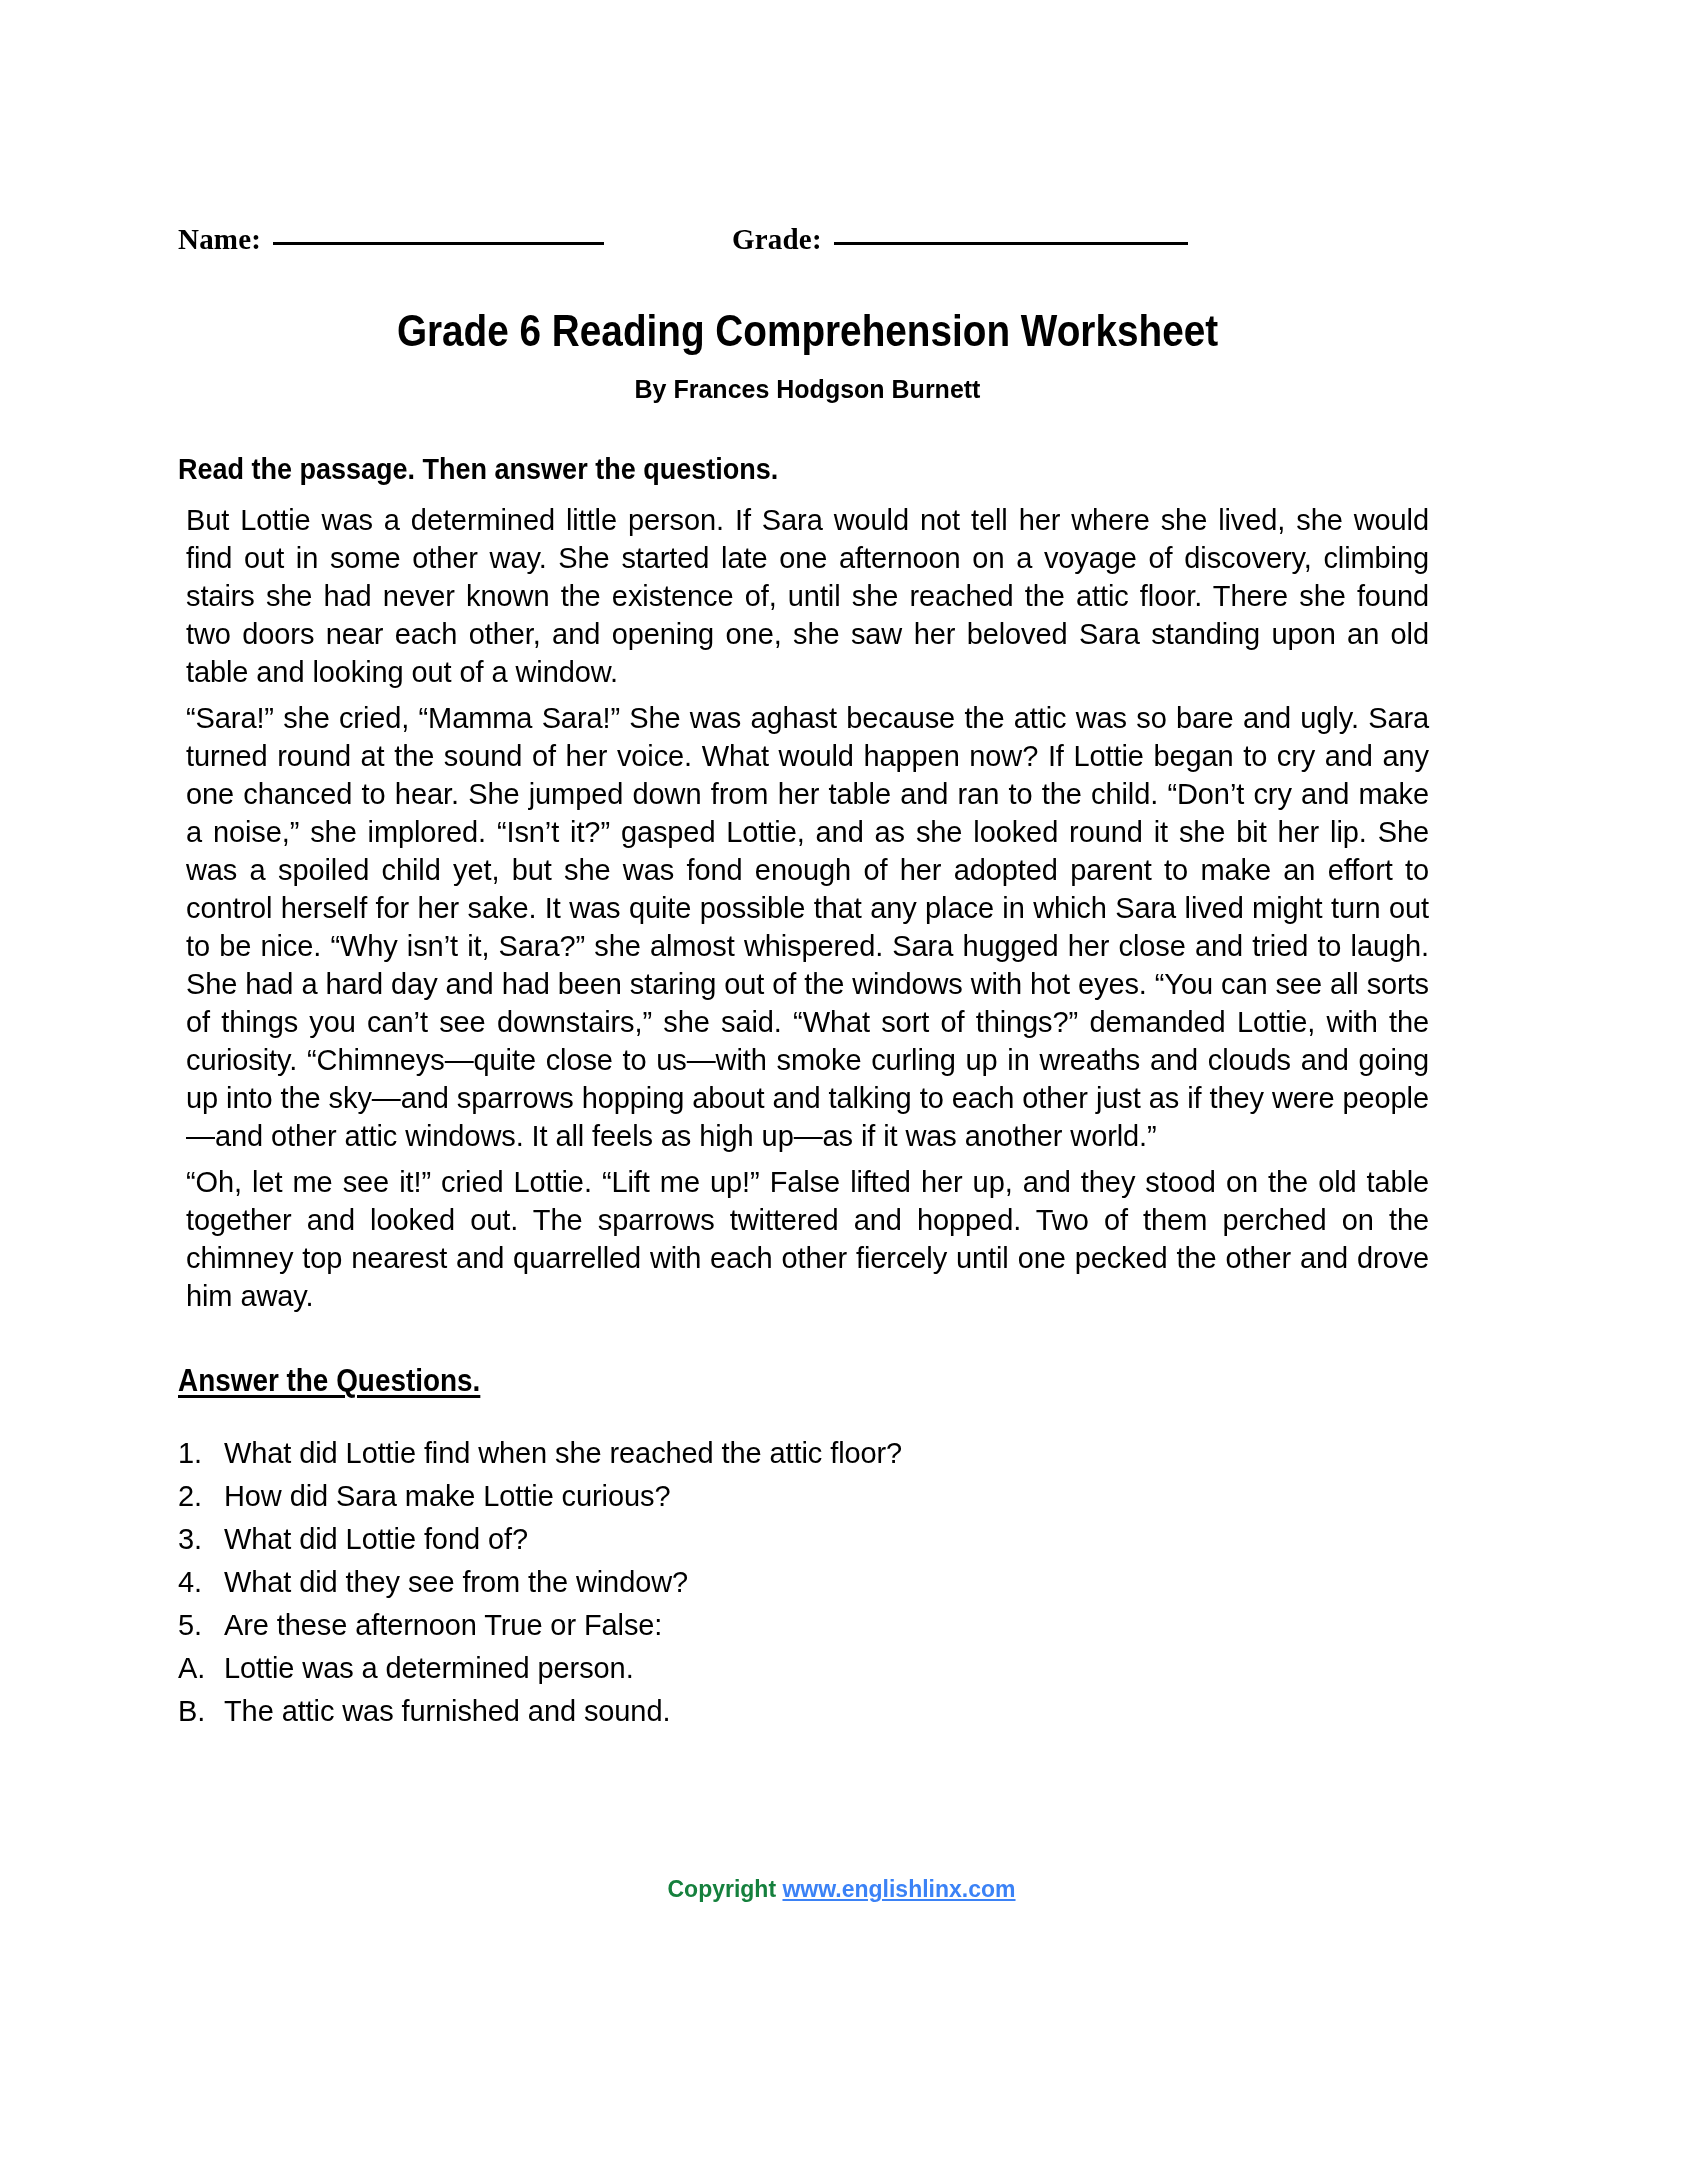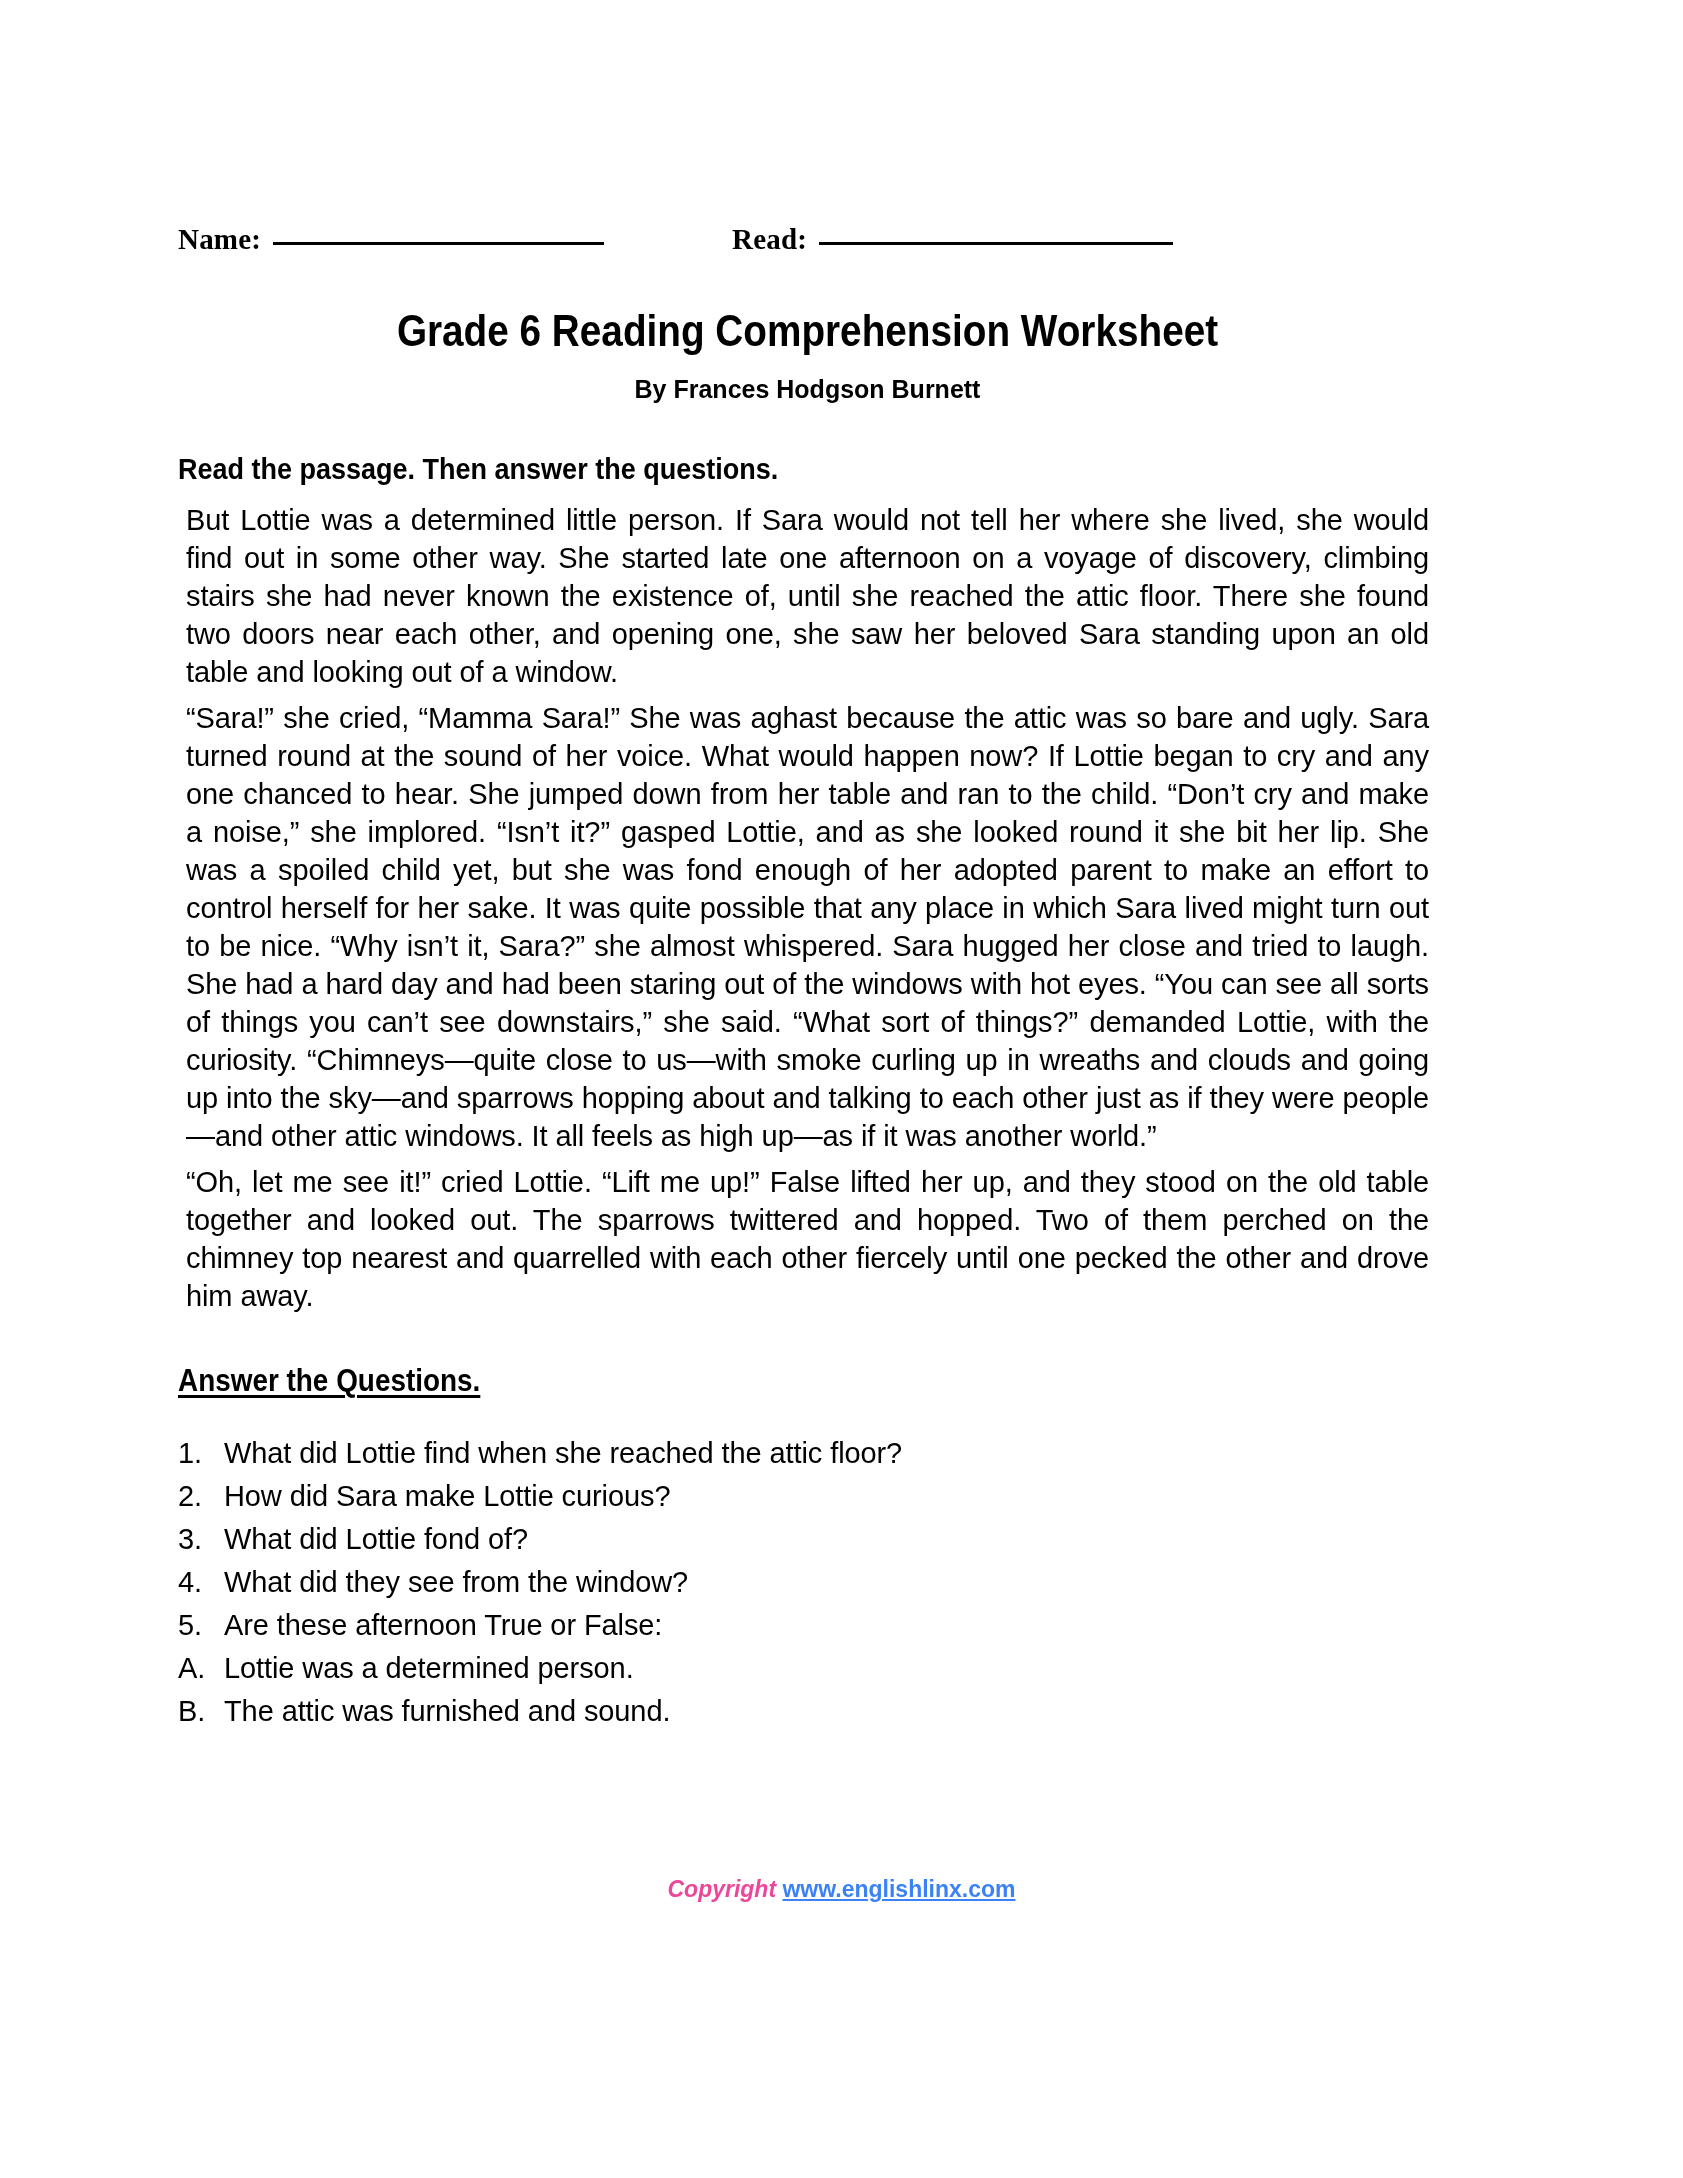--- a/index.html
+++ b/index.html
@@ -173,42 +173,42 @@
     left: 0;
     right: 0;
     top: 1876px;
     text-align: center;
     font-family: "Liberation Sans", sans-serif;
     font-weight: bold;
     font-size: 23px;
     line-height: 1.2;
     white-space: nowrap;
   }
-  .footer .cp { color: #ec4899; font-style: italic; }
+  .footer .cp { color: #15803d; }
   .footer .lnk {
     color: #1414e6;
     text-decoration: underline;
     text-underline-offset: 2px;
     text-decoration-thickness: 2px;
   }
 </style>
 </head>
 <body>
 
 <div class="page">
 
   <div class="content">
 
     <div class="namedate">
       <div class="nd-group name">
         <span class="nd-label">Name:</span>
         <span class="nd-rule"></span>
       </div>
       <div class="nd-group date">
-        <span class="nd-label">Read:</span>
+        <span class="nd-label">Grade:</span>
         <span class="nd-rule"></span>
       </div>
     </div>
 
     <div class="worksheet-title">Grade 6 Reading Comprehension Worksheet</div>
     <div class="story-author">By Frances Hodgson Burnett</div>
 
     <div class="instruction">Read the passage. Then answer the questions.</div>
 
     <div class="passage">

